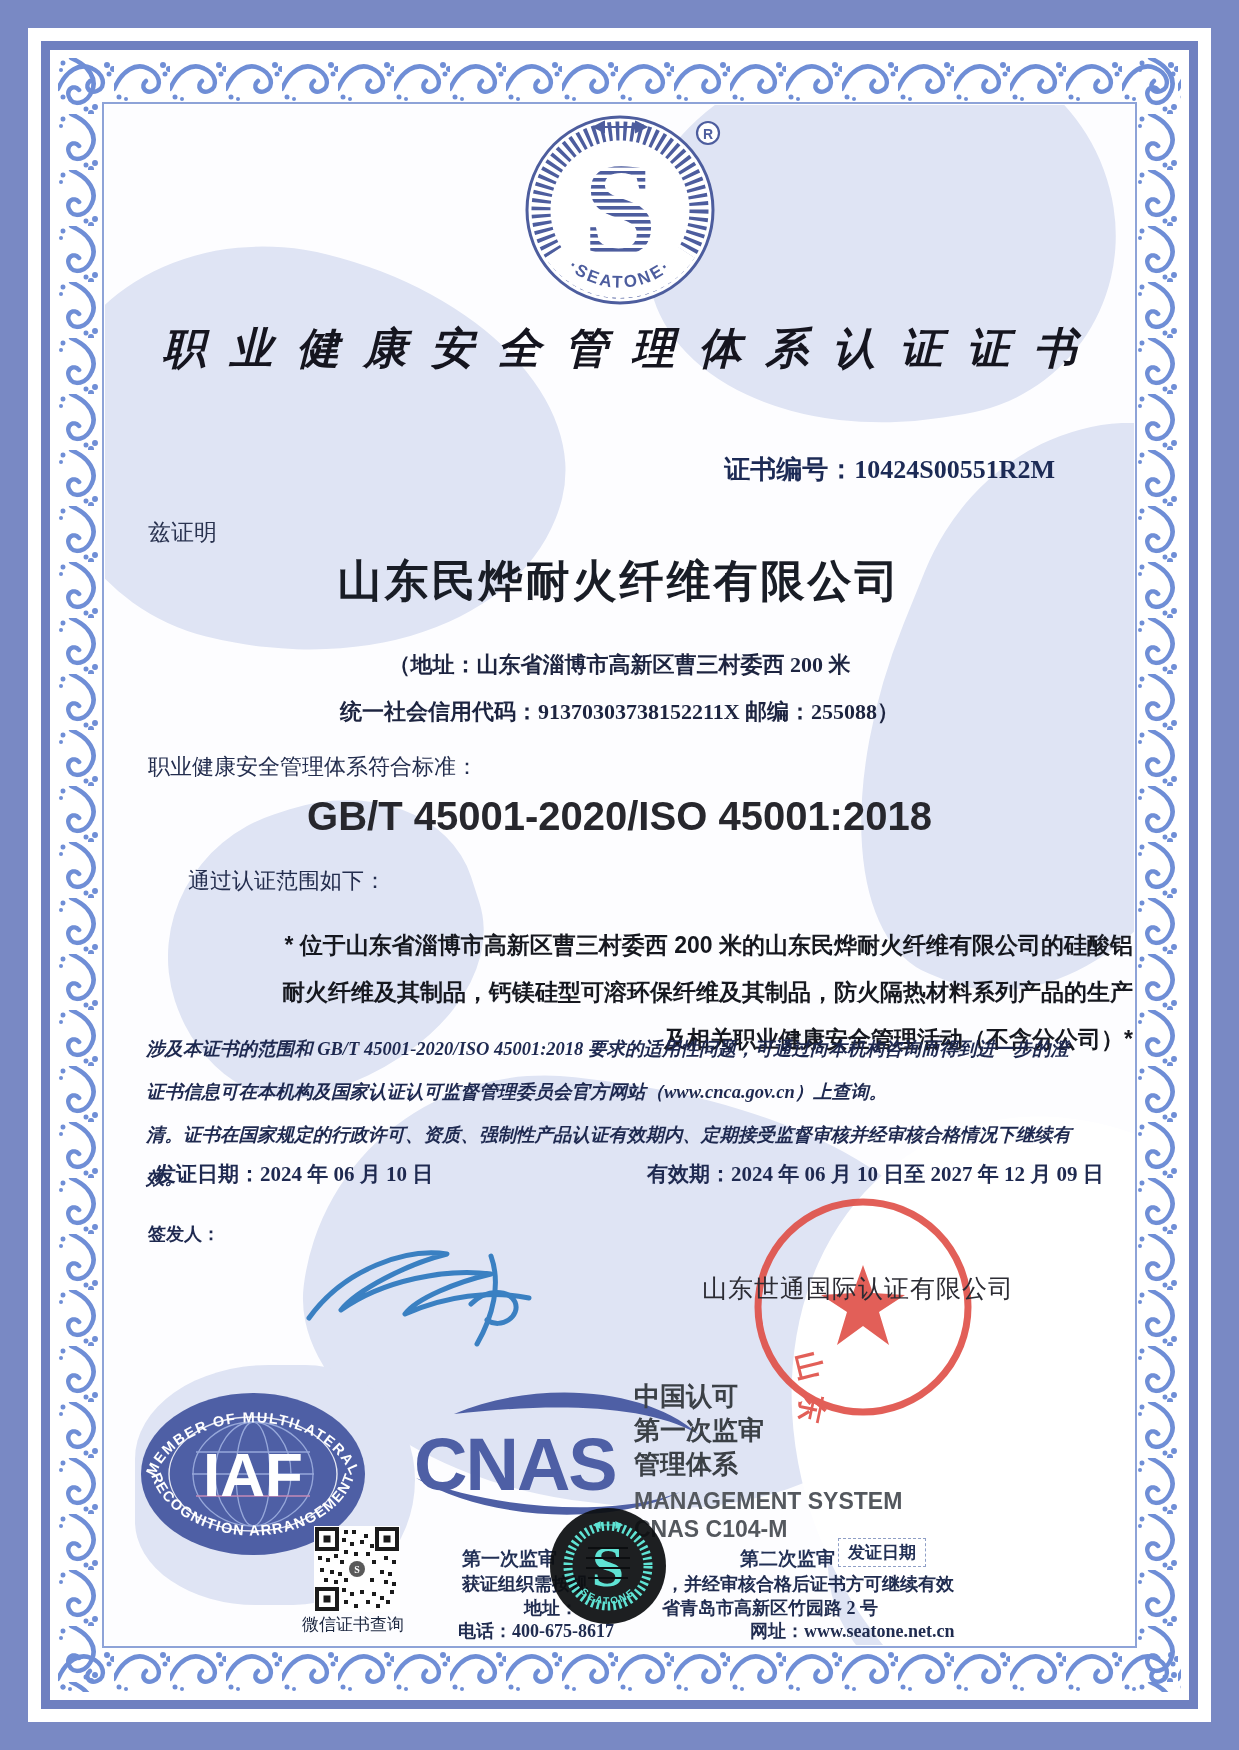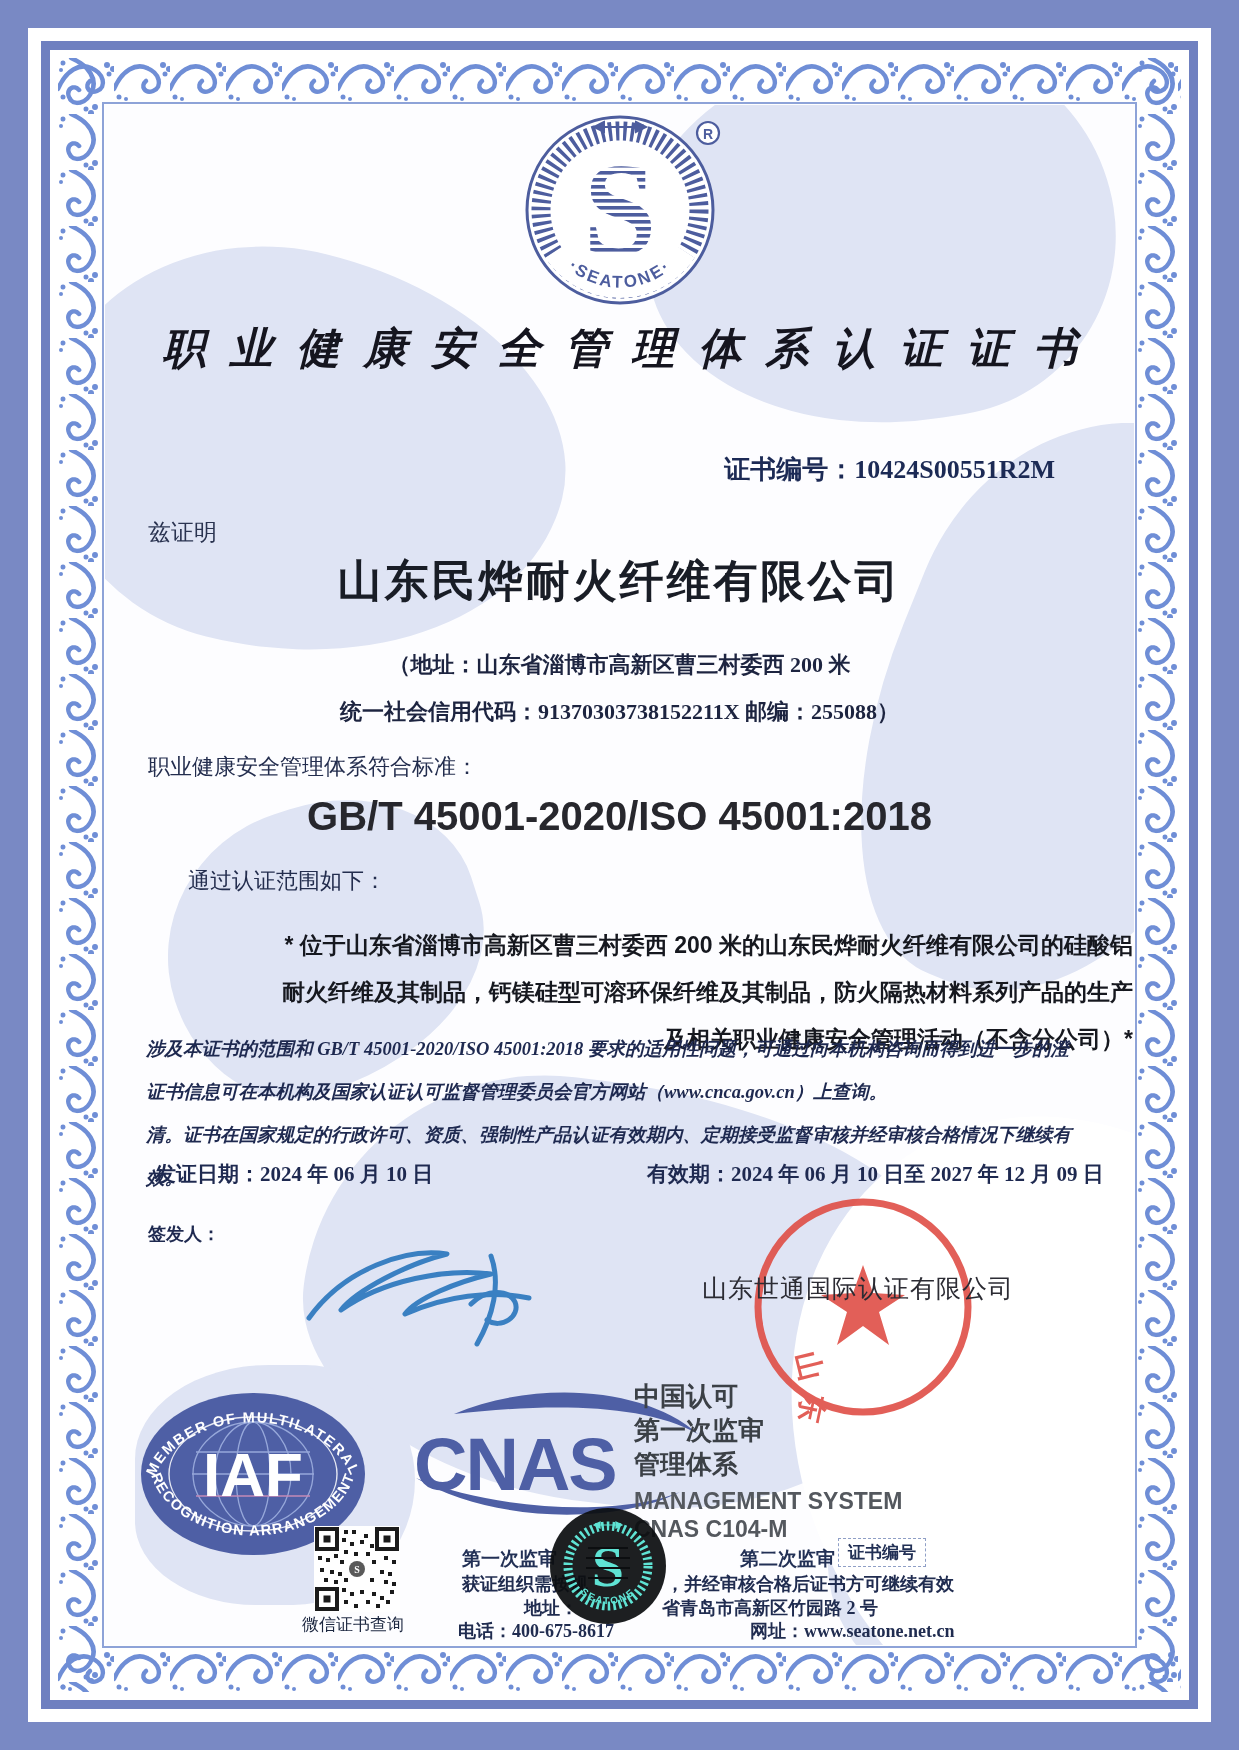--- a/index.html
+++ b/index.html
@@ -256,21 +256,21 @@
           <rect x="62" y="78" width="4" height="4"></rect>
           <rect x="72" y="74" width="4" height="4"></rect>
       </g>
       <circle cx="43" cy="43" r="8" fill="#5a5a5a"></circle>
       <text x="43" y="47" text-anchor="middle" font-size="10" font-weight="bold" fill="#ffffff" font-family="Liberation Serif, serif">S</text>
     </svg>
     <div class="abs qrcap">微信证书查询</div>
 
     <div class="abs audit" style="left:462px;top:1546px">第一次监审</div>
     <div class="abs audit" style="left:740px;top:1546px">第二次监审</div>
-    <div class="abs stickerbox" style="left:838px;top:1538px">证书编号</div>
+    <div class="abs stickerbox" style="left:838px;top:1538px">发证日期</div>
 
     <div class="abs foot" style="left:462px;top:1572px">获证组织需按规</div>
     <div class="abs foot" style="left:666px;top:1572px">，并经审核合格后证书方可继续有效</div>
 
     <div class="abs foot" style="left:524px;top:1596px">地址：</div>
     <div class="abs foot" style="left:662px;top:1596px">省青岛市高新区竹园路 2 号</div>
 
     <div class="abs foot" style="left:458px;top:1619px">
       <span>电话：</span><span>400-675-8617</span>
     </div>

